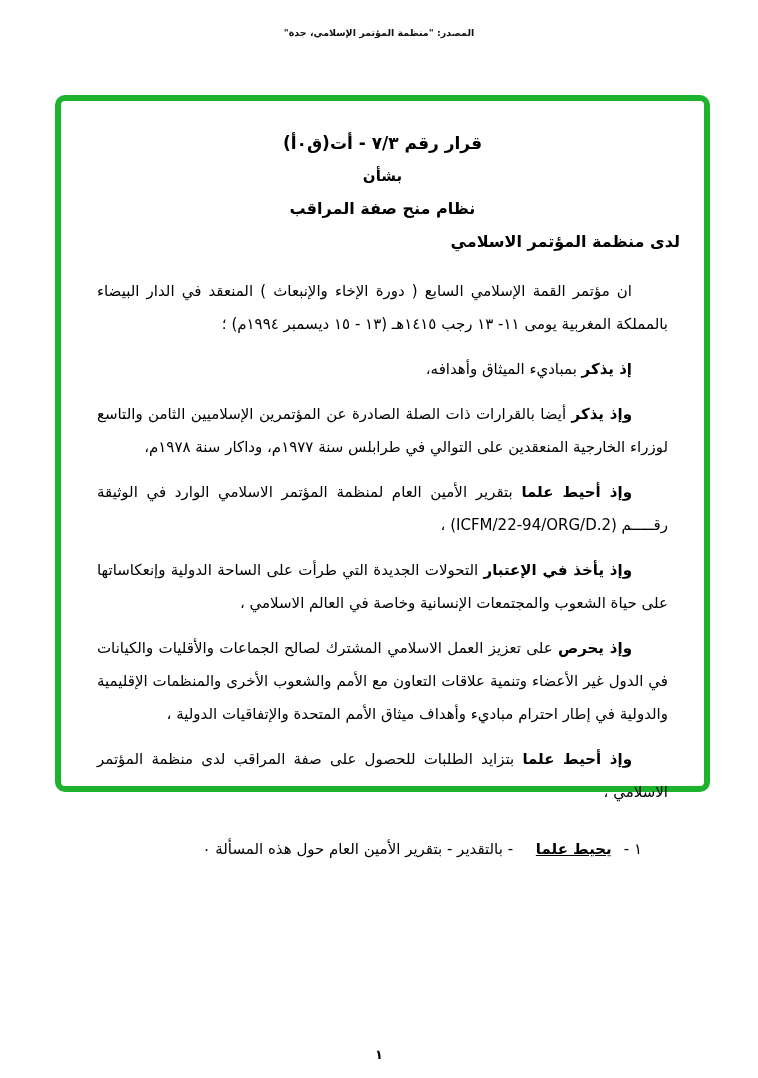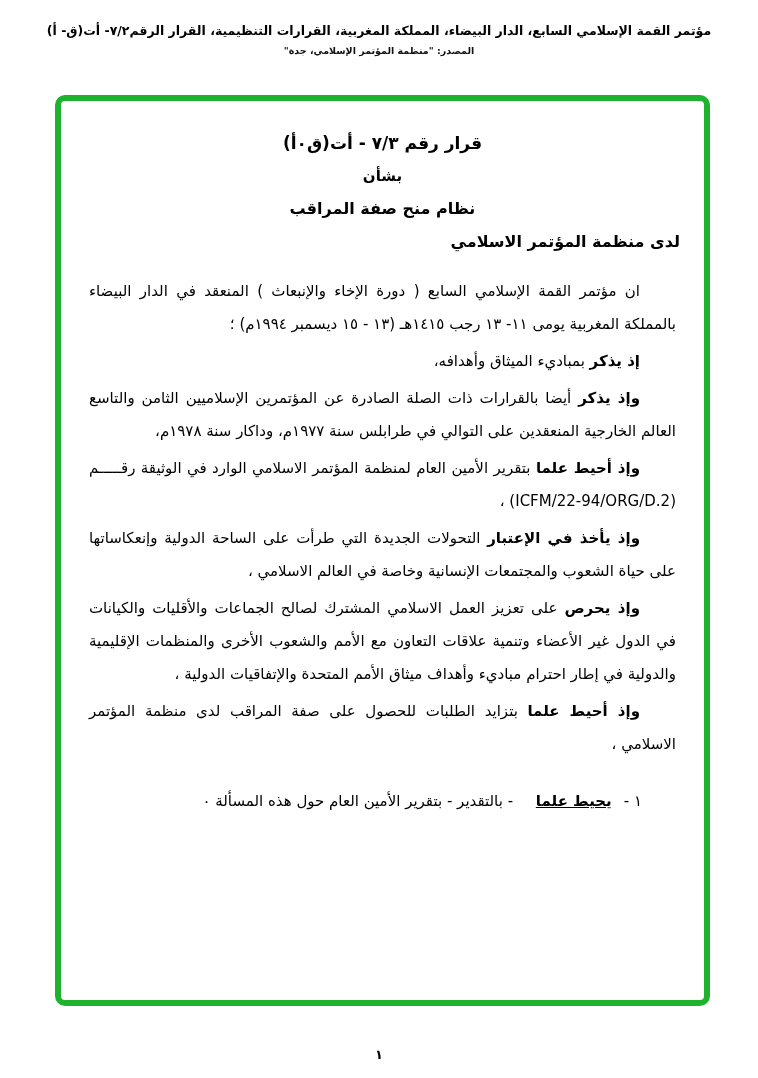--- a/index.html
+++ b/index.html
@@ -25,42 +25,42 @@
   }
   .doc-header .h2 {
     font-weight: bold;
     font-size: 9.5px;
     margin-top: 5px;
     color: #111111;
   }
   .frame {
     position: absolute;
     left: 55px; top: 95px;
-    width: 655px; height: 911px;
+    width: 655px; height: 697px;
     border: 6px solid #1db32e;
     border-radius: 10px;
     background: #ffffff;
   }
   .content {
     position: absolute;
     top: 0; left: 0; right: 0; bottom: 0;
     padding: 32px 24px 0 24px;
     direction: rtl;
   }
   .title-block {
     text-align: center;
     font-weight: bold;
     margin-bottom: 24px;
   }
   .title-block .t1 { font-size: 17px; margin-bottom: 14px; }
   .title-block .t2 { font-size: 15px; margin-bottom: 14px; }
   .title-block .t3 { font-size: 16px; margin-bottom: 14px; }
   .title-block .t4 { font-size: 16px; text-align: right; }
   p.body-par {
-    margin: 4px;
+    margin: 12px;
     font-size: 15px;
     line-height: 33px;
     text-align: justify;
     text-indent: 36px;
   }
   .lead { font-weight: bold; }
   p.item {
     margin: 24px 0 0 0;
     font-size: 15px;
     line-height: 33px;
@@ -77,39 +77,38 @@
     bottom: 16px; left: 0; right: 0;
     text-align: center;
     font-size: 13px;
     font-weight: bold;
   }
 </style>
 </head>
 <body>
 
 <header class="doc-header">
-  <div class="h1">مؤتمر القمة الإسلامي السابع، الدار البيضاء، المملكة المغربية، القرارات التنظيمية، القرار الرقم٧/٢- أت(ق- أ)</div>
   <div class="h2">المصدر: "منظمة المؤتمر الإسلامي، جدة"</div>
 </header>
 
 <div class="frame" style="border-color: rgb(29, 179, 46);">
   <div class="content">
 
     <div class="title-block">
       <div class="t1">قرار رقم ٧/٣ - أت(ق٠أ)</div>
       <div class="t2">بشأن</div>
       <div class="t3">نظام منح صفة المراقب</div>
       <div class="t4">لدى منظمة المؤتمر الاسلامي</div>
     </div>
 
     <p class="body-par"><span class="lead"></span><span>ان مؤتمر القمة الإسلامي السابع ( دورة الإخاء والإنبعاث ) المنعقد في الدار البيضاء بالمملكة المغربية يومى ١١- ١٣ رجب ١٤١٥هـ (١٣ - ١٥ ديسمبر ١٩٩٤م) ؛</span></p>
 
     <p class="body-par"><span class="lead">إذ يذكر</span><span> بمباديء الميثاق وأهدافه،</span></p>
 
-    <p class="body-par"><span class="lead">وإذ يذكر</span><span> أيضا بالقرارات ذات الصلة الصادرة عن المؤتمرين الإسلاميين الثامن والتاسع العالم الخارجية المنعقدين على التوالي في طرابلس سنة ١٩٧٧م، وداكار سنة ١٩٧٨م،</span></p>
+    <p class="body-par"><span class="lead">وإذ يذكر</span><span> أيضا بالقرارات ذات الصلة الصادرة عن المؤتمرين الإسلاميين الثامن والتاسع لوزراء الخارجية المنعقدين على التوالي في طرابلس سنة ١٩٧٧م، وداكار سنة ١٩٧٨م،</span></p>
 
     <p class="body-par"><span class="lead">وإذ أحيط علما</span><span> بتقرير الأمين العام لمنظمة المؤتمر الاسلامي الوارد في الوثيقة رقـــــم (ICFM/22-94/ORG/D.2) ،</span></p>
 
 
     <p class="body-par"><span class="lead">وإذ يأخذ في الإعتبار</span><span> التحولات الجديدة التي طرأت على الساحة الدولية وإنعكاساتها على حياة الشعوب والمجتمعات الإنسانية وخاصة في العالم الاسلامي ،</span></p>
 
     <p class="body-par"><span class="lead">وإذ يحرص</span><span> على تعزيز العمل الاسلامي المشترك لصالح الجماعات والأقليات والكيانات في الدول غير الأعضاء وتنمية علاقات التعاون مع الأمم والشعوب الأخرى والمنظمات الإقليمية والدولية في إطار احترام مباديء وأهداف ميثاق الأمم المتحدة والإتفاقيات الدولية ،</span></p>
 
     <p class="body-par"><span class="lead">وإذ أحيط علما</span><span> بتزايد الطلبات للحصول على صفة المراقب لدى منظمة المؤتمر الاسلامي ،</span></p>
 

